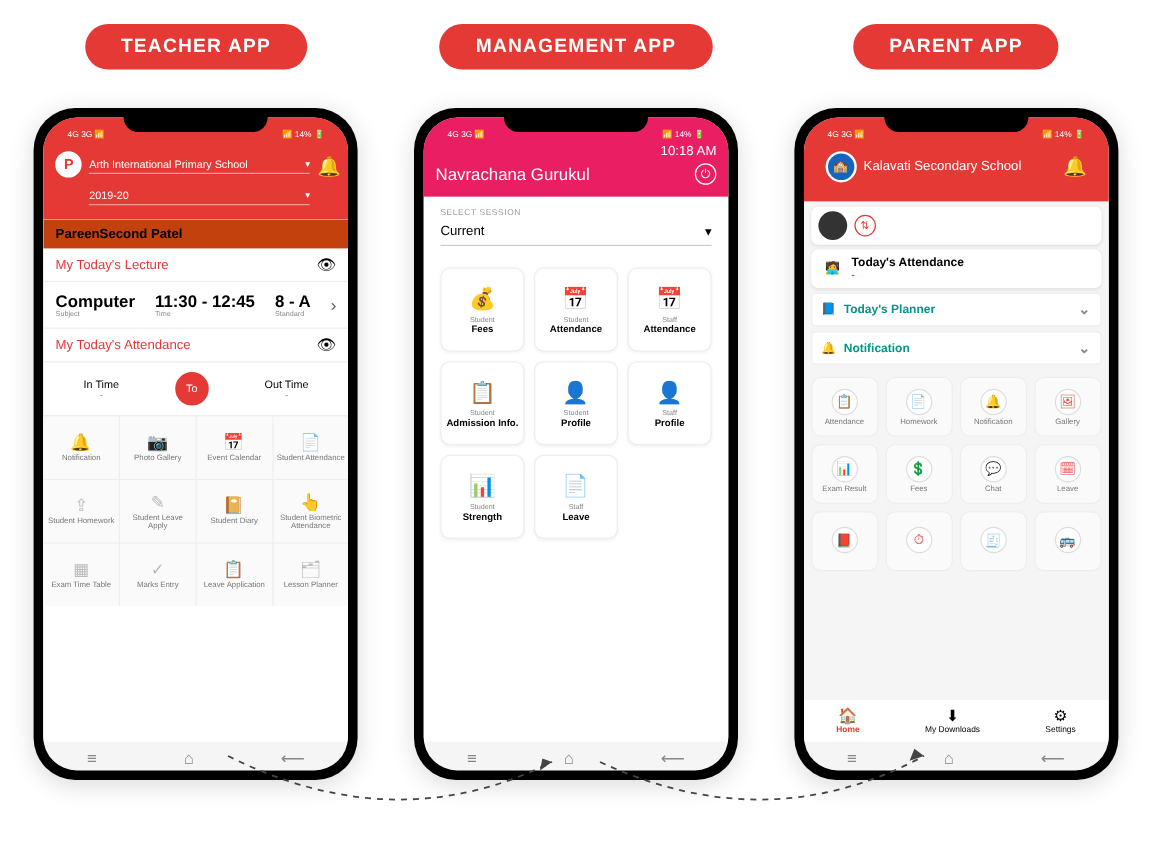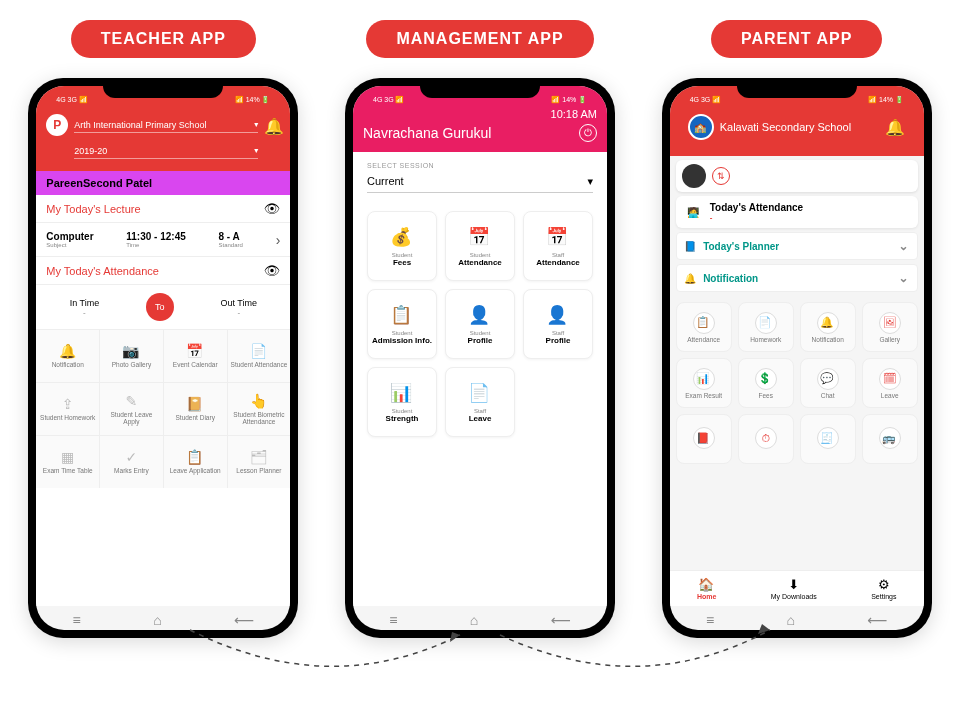--- a/index.html
+++ b/index.html
@@ -2,21 +2,21 @@
 <html><head>
 <meta charset="utf-8">
 <style>
 * { margin:0; padding:0; box-sizing:border-box; font-family: -apple-system, Arial, sans-serif; }
 body { background:#fff; width:960px; height:705px; position:relative; }
 
 .container { display:flex; justify-content:space-around; padding:20px 10px; gap:10px; }
 
 .app-col { flex:1; display:flex; flex-direction:column; align-items:center; }
 
-.pill { background:#e53935; color:#fff; font-weight:700; font-size:16px; padding:10px 30px; border-radius:30px; letter-spacing:1px; margin-bottom:20px; }
+.pill { background:#e53935; color:#fff; font-weight:700; font-size:16px; padding:10px 30px; border-radius:30px; letter-spacing:1px; margin-bottom:32px; }
 
 .phone { width:270px; height:560px; background:#000; border-radius:35px; padding:8px; position:relative; box-shadow:0 4px 20px rgba(0,0,0,0.15); }
 .phone-inner { width:100%; height:100%; background:#f5f5f5; border-radius:28px; overflow:hidden; position:relative; display:flex; flex-direction:column; }
 .notch { position:absolute; top:0; left:50%; transform:translateX(-50%); width:120px; height:20px; background:#000; border-bottom-left-radius:12px; border-bottom-right-radius:12px; z-index:10; }
 
 .status-bar { height:20px; display:flex; justify-content:space-between; align-items:center; padding:0 10px; font-size:7px; color:#fff; }
 .status-bar.white { color:#fff; }
 
 .header-red { background:#e53935; color:#fff; padding:4px 10px 8px; }
 .header-pink { background:#e91e63; color:#fff; padding:4px 10px 10px; }
@@ -28,26 +28,26 @@
 .dd { flex:1; font-size:9px; border-bottom:1px solid rgba(255,255,255,0.5); padding:2px 0; display:flex; justify-content:space-between;gap:32px; }
 .caret { font-size:8px; }
 .bell-ico { width:16px; height:16px; }
 
 .mgmt-title { font-size:14px; font-weight:500; display:flex; justify-content:space-between; align-items:center; margin-top:4px; }
 .power-ico { width:18px; height:18px; border:1.5px solid #fff; border-radius:50%; display:flex; align-items:center; justify-content:center; font-size:10px; }
 
 .content { flex:1; overflow:hidden; background:#fff; }
 
 
-.t-name { background:#d946ef; padding:6px 10px; font-size:11px; font-weight:700; }
+.t-name { background:#c2410c; padding:6px 10px; font-size:11px; font-weight:700; }
 .sec-title { padding:6px 10px; font-size:11px; color:#e53935; display:flex; justify-content:space-between; align-items:center; border-bottom:1px solid #eee; }
 .eye { color:#000; font-size:13px; }
 .lecture-row { display:flex; justify-content:space-between; padding:8px 10px; border-bottom:1px solid #eee; align-items:center; }
 .lc-col { display:flex; flex-direction:column; align-items:flex-start; }
-.lc-val { font-size:10px; font-weight:600; }
+.lc-val { font-size:14px; font-weight:600; }
 .lc-lbl { font-size:6px; color:#888; }
 .chev { font-size:14px; color:#555; }
 .att-row { display:flex; align-items:center; justify-content:space-around; padding:8px 10px; }
 .att-cell { font-size:9px; text-align:center; }
 .att-dash { font-size:8px; color:#888; }
 .to-btn { width:28px; height:28px; border-radius:50%; background:#e53935; color:#fff; font-size:9px; display:flex; align-items:center; justify-content:center; }
 
 .grid4 { display:grid; grid-template-columns:repeat(4,1fr); gap:1px; background:#eee; border-top:1px solid #eee; }
 .grid4 .cell { background:#fafafa; padding:6px 2px; display:flex; flex-direction:column; align-items:center; justify-content:center; height:52px; }
 .cell .ico { font-size:14px; color:#bbb; margin-bottom:2px; }

